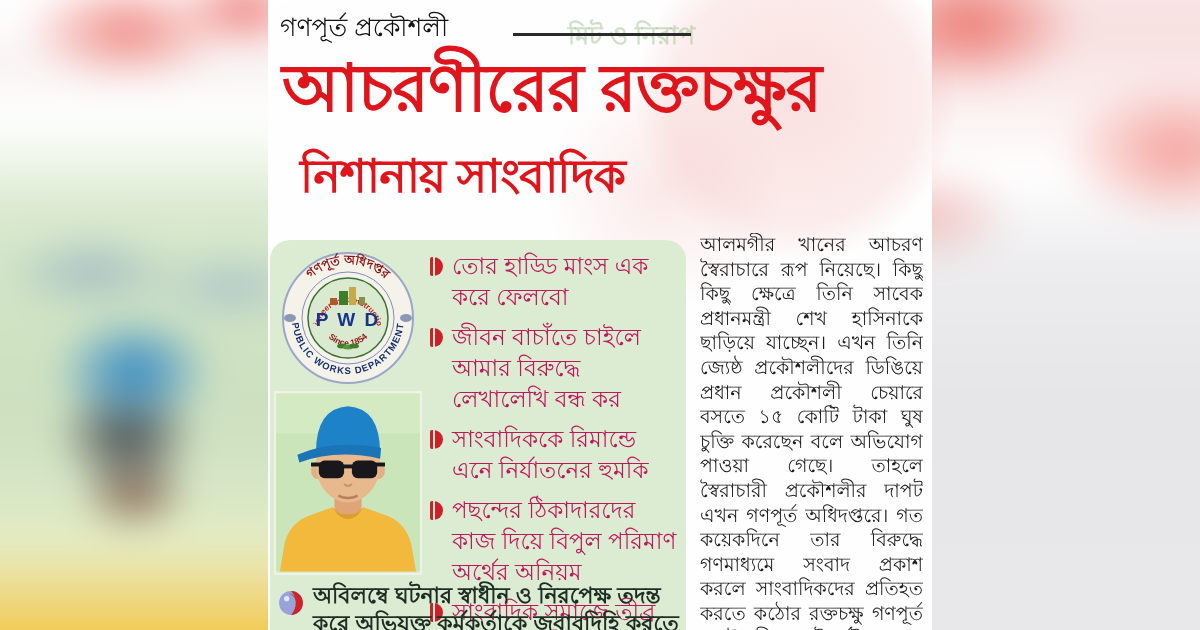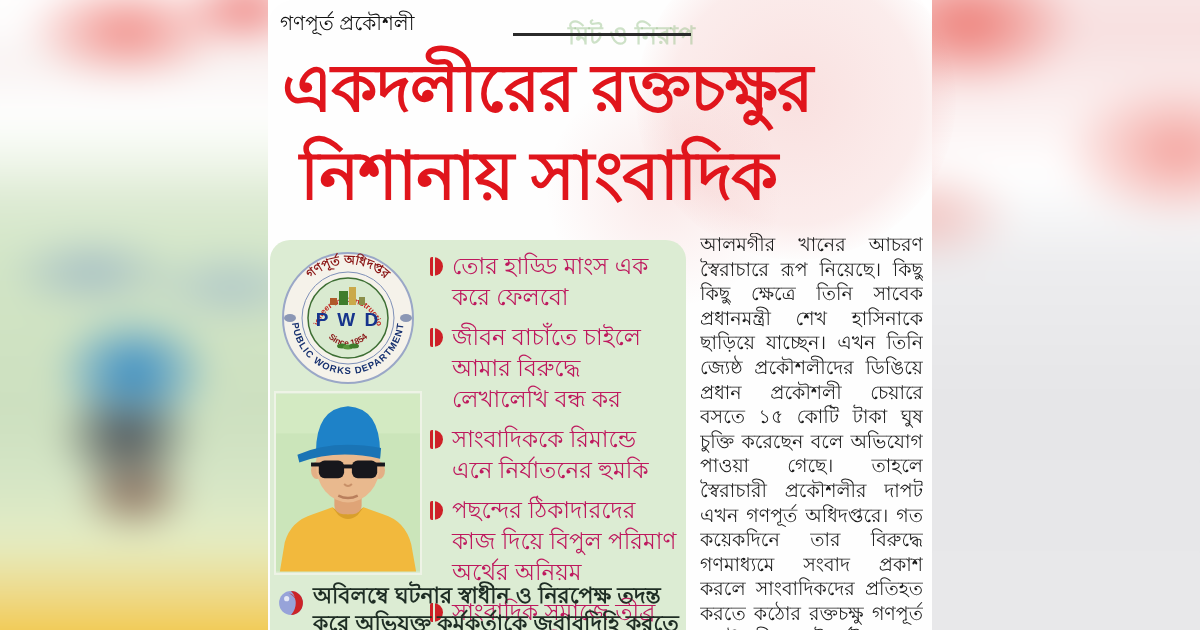--- a/index.html
+++ b/index.html
@@ -35,30 +35,30 @@
 
   
   .wm-circle-1{position:absolute;left:368px;top:-60px;width:320px;height:320px;border-radius:50%;
       background:radial-gradient(circle,rgba(226,80,74,.17) 0%,rgba(226,80,74,.1) 55%,rgba(226,80,74,0) 72%);}
   .wm-circle-2{position:absolute;left:276px;top:70px;width:240px;height:240px;border-radius:50%;
       background:radial-gradient(circle,rgba(226,80,74,.12) 0%,rgba(226,80,74,0) 70%);}
   .wm-text{position:absolute;left:300px;top:16px;font-size:25px;font-weight:700;
       color:rgba(125,180,110,.38);white-space:nowrap;}
 
   
-  .kicker{position:absolute;left:12px;top:8px;font-size:20px;font-weight:500;
+  .kicker{position:absolute;left:12px;top:8px;font-size:25px;font-weight:500;
           color:#121212;white-space:nowrap;}
   .kicker-line{position:absolute;left:245px;top:33px;width:178px;height:0;
           border-top:3px solid #2a2a2a;}
 
   
   .headline{position:absolute;left:14px;top:44px;width:640px;
             color:#e0151c;font-weight:800;line-height:88px;}
   .headline .l1{font-size:66px;white-space:nowrap;letter-spacing:-1px;}
-  .headline .l2{font-size:67px;white-space:nowrap;letter-spacing:-1px;margin-left:18px;}
+  .headline .l2{font-size:46px;white-space:nowrap;letter-spacing:-1px;margin-left:18px;}
 
   
   .green-box{position:absolute;left:2px;top:240px;width:416px;height:390px;
              background:#dcecd3;border-radius:20px 20px 0 0;}
   .pwd-logo{position:absolute;left:11px;top:11px;width:134px;height:134px;}
   .portrait{position:absolute;left:4px;top:151px;width:148px;height:184px;
             border:2px solid #eef3e6;box-sizing:border-box;}
   .portrait svg{display:block;width:100%;height:100%;}
 
   .bullets{position:absolute;left:160px;top:11px;width:250px;}
@@ -92,21 +92,21 @@
   <div class="panel">
 
     <div class="wm-circle-1"></div>
     <div class="wm-circle-2"></div>
     <div class="wm-text">মিট ও নিরাপ</div>
 
     <div class="kicker">গণপূর্ত প্রকৌশলী</div>
     <div class="kicker-line"></div>
 
     <div class="headline">
-      <div class="l1">একদলীরের রক্তচক্ষুর</div>
+      <div class="l1">আচরণীরের রক্তচক্ষুর</div>
       <div class="l2">নিশানায় সাংবাদিক</div>
     </div>
 
     <div class="green-box">
 
       <svg class="pwd-logo" viewBox="0 0 134 134">
         <defs>
           <path id="arcTop" d="M 13,67 A 54,54 0 0 1 121,67"></path>
           <path id="arcBottom" d="M 11,67 A 56,56 0 0 0 123,67"></path>
           <path id="arcInnerTop" d="M 38,74 A 30,30 0 0 1 96,74"></path>

